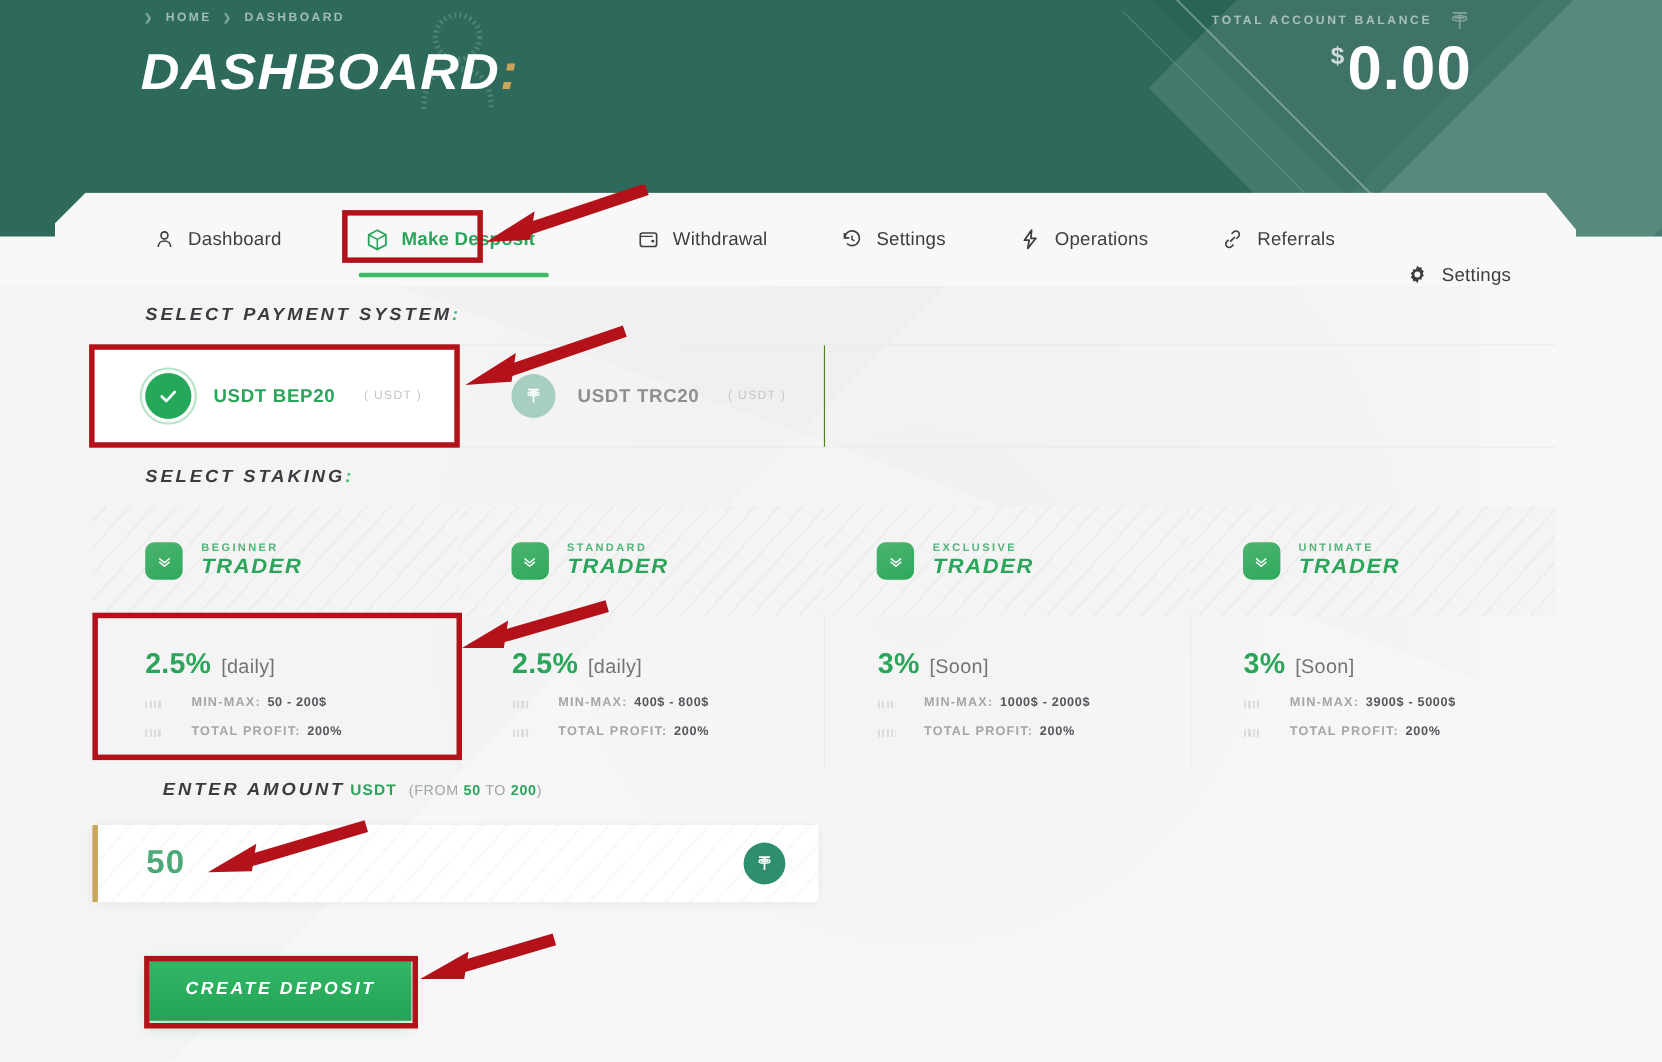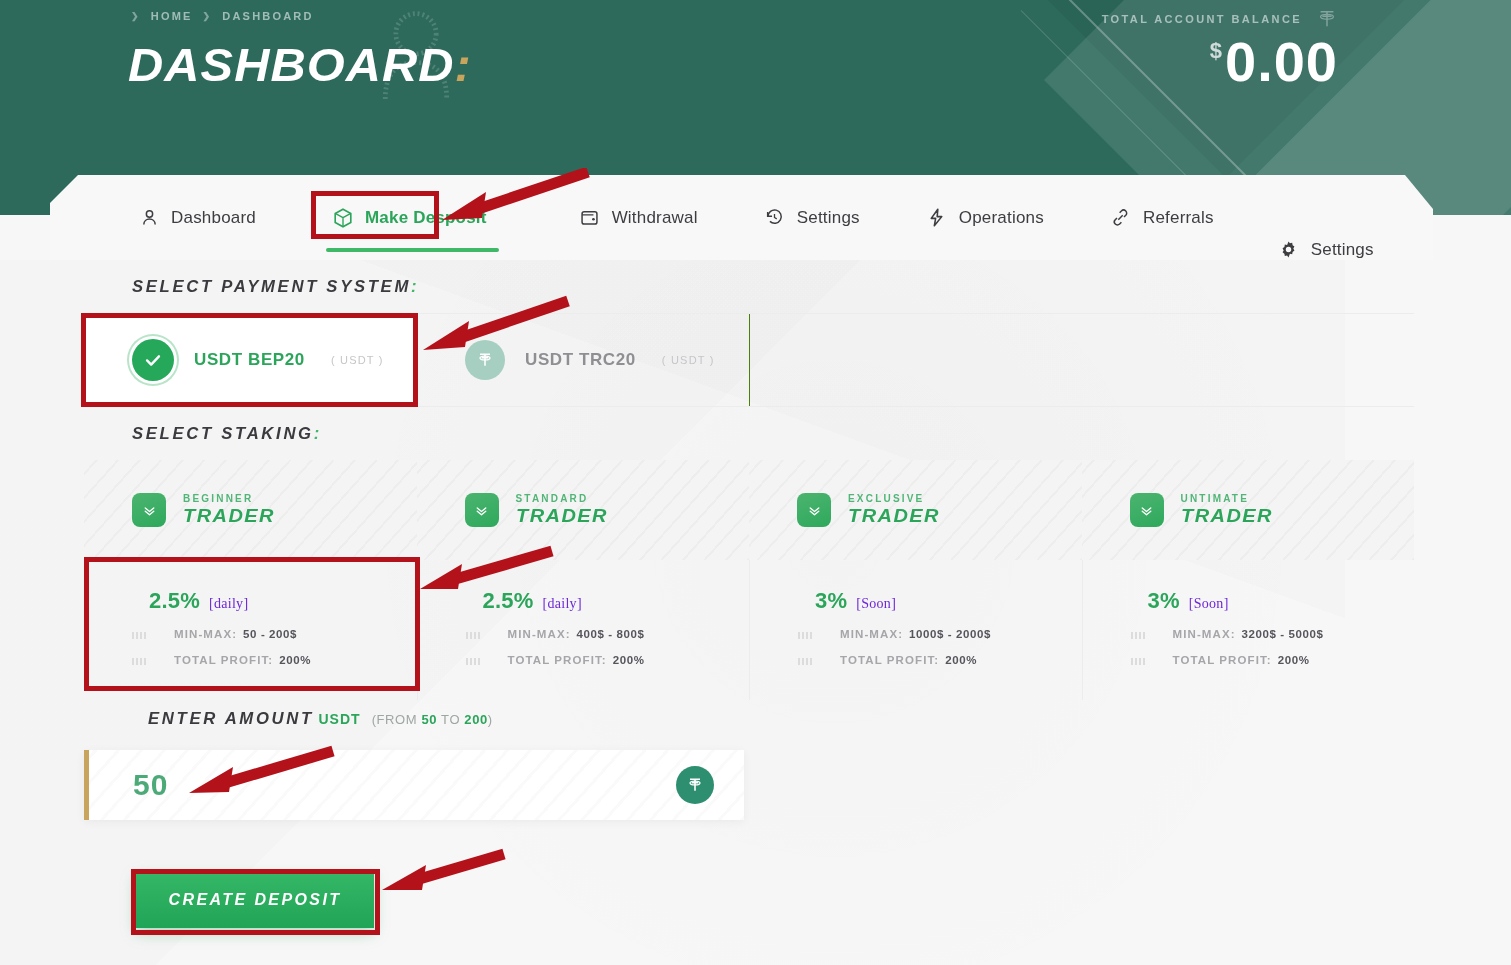--- a/index.html
+++ b/index.html
@@ -306,31 +306,29 @@
     margin-top: 1px;
     transform: scaleX(1.05);
     transform-origin: left center;
   }
   .stake-body {
     padding: 28px 0 30px 48px;
     height: 140px;
   }
   .stake-pct-row { display: flex; align-items: baseline; gap: 9px; }
   .stake-pct {
-    font-size: 22px;
+    font-size: 26px;
     font-weight: 800;
     color: #2aa55a;
     letter-spacing: 0.2px;
-    margin-left: 17px;
   }
   .stake-period {
-    font-size: 14px;
-    color: #6d28d9;
+    font-size: 18px;
+    color: #737373;
     letter-spacing: 0.3px;
-    font-family: Liberation Serif, serif;
   }
   .stake-line {
     margin-top: 14px;
     font-size: 11.5px;
     letter-spacing: 1.1px;
     color: #a5a5aa;
     font-weight: 600;
     display: flex; gap: 6px;
     padding-left: 42px;
     position: relative;
@@ -682,21 +680,21 @@
           <span class="stake-trader" style="display:block">TRADER</span>
         </span>
       </div>
       <div class="stake-body">
         <div class="stake-pct-row">
           <span class="stake-pct">3%</span>
           <span class="stake-period">[Soon]</span>
         </div>
         <div class="stake-line">
           <span>MIN-MAX:</span>
-          <b>3200$ - 5000$</b>
+          <b>3900$ - 5000$</b>
         </div>
         <div class="stake-line">
           <span>TOTAL PROFIT:</span>
           <b>200%</b>
         </div>
       </div>
     </div>
 
   </div>
 

